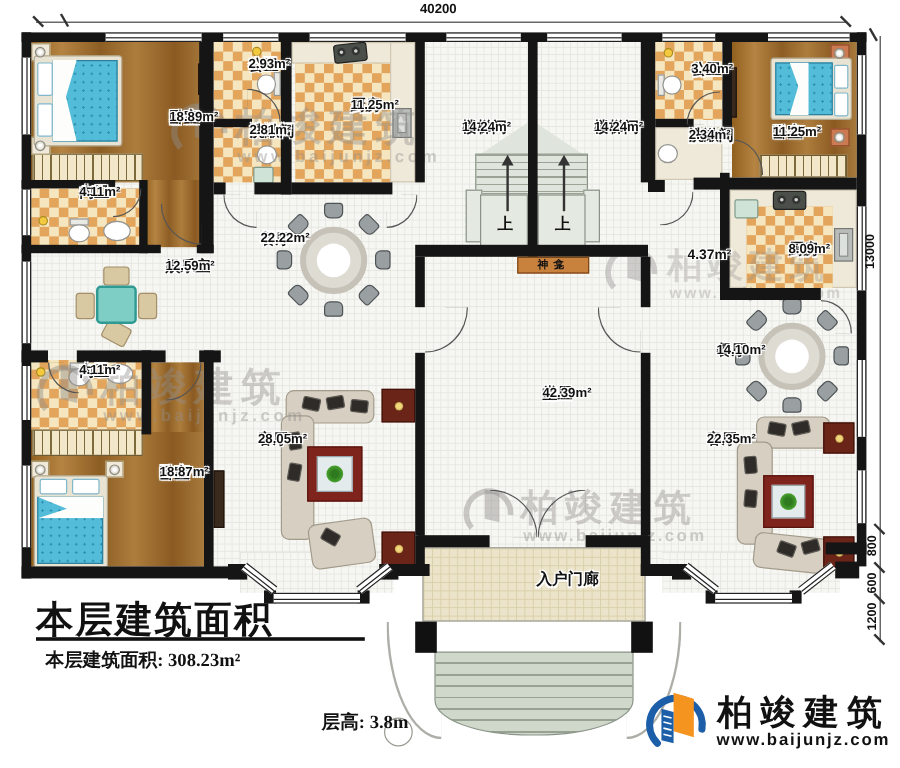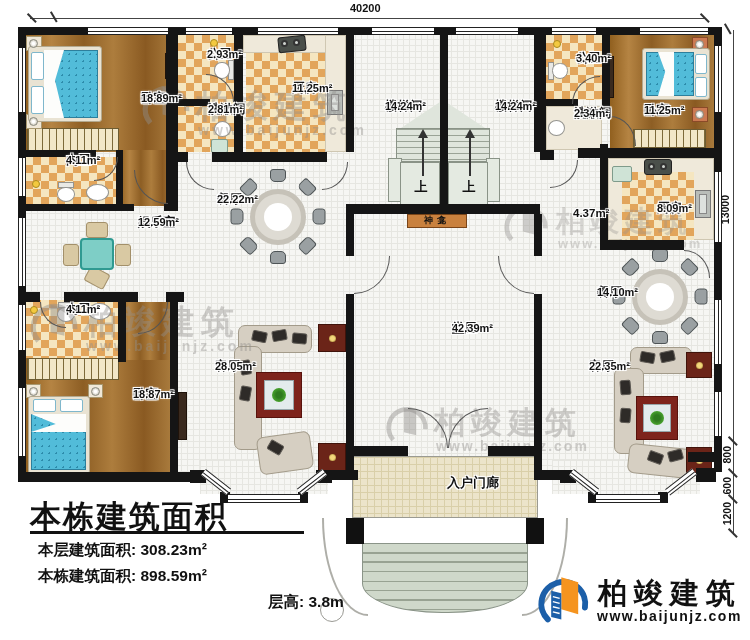--- a/index.html
+++ b/index.html
@@ -75,21 +75,21 @@
   .post{background:#111;z-index:4;}
   .steps{background-color:#cfd8ca;background-image:repeating-linear-gradient(180deg,transparent 0 8px,#98a292 8px 9.5px);border:1px solid #8a9488;border-radius:0 0 48% 48%/0 0 42% 42%;z-index:2;}
   .flank{z-index:1;}
   
   .wm{z-index:3;pointer-events:none;}
   .wmtext{color:rgba(145,143,140,0.42);font-weight:bold;white-space:nowrap;z-index:3;}
   
   .tmain{font-size:31px;font-weight:bold;letter-spacing:2px;z-index:9;}
   .tscale{font-size:26px;font-weight:bold;z-index:9;}
   .tunder{height:2.5px;background:#111;z-index:9;}
-  .tstat{font-size:15.5px;font-weight:bold;z-index:9;white-space:nowrap;}
+  .tstat{font-size:15.5px;font-weight:bold;z-index:9;white-space:nowrap;font-family:Liberation Serif, serif;}
   .bname{font-size:29px;font-weight:bold;letter-spacing:7px;z-index:9;}
   .burl{font-size:14px;font-weight:bold;letter-spacing:1.5px;z-index:9;}
 </style>
 </head>
 <body>
 
 <div id="canvas">
 
   <div class="tile" style="left:25px;top:33px;width:690px;height:440px"></div>
   <div class="tile" style="left:200px;top:460px;width:128px;height:34px"></div>
@@ -287,21 +287,21 @@
   <div class="sgable" style="left:398px;top:100px"></div>
   <div class="streads" style="left:396px;top:128px;width:94px;height:34px"></div>
   <div class="sland" style="left:388px;top:158px;width:14px;height:44px"></div>
   <div class="sland" style="left:486px;top:158px;width:14px;height:44px"></div>
   <div class="sland" style="left:400px;top:162px;width:40px;height:50px"></div>
   <div class="sland" style="left:448px;top:162px;width:40px;height:50px"></div>
   <div class="sarrow" style="left:422px;top:132px;height:44px"></div>
   <div class="sarrow" style="left:469px;top:132px;height:44px"></div>
   <div class="uplabel" style="left:421px;top:178px">上</div>
   <div class="uplabel" style="left:469px;top:178px">上</div>
-  <div class="shrine" style="left:407px;top:214px;width:60px;height:14px">神龛</div>
+  <div class="shrine" style="left:431px;top:214px;width:60px;height:14px">神龛</div>
 
   <i class="wall" style="left:18px;top:27px;width:704px;height:8px"></i>
   <i class="wall" style="left:18px;top:27px;width:8px;height:455px"></i>
   <i class="wall" style="left:714px;top:27px;width:8px;height:445px"></i>
   <i class="wall" style="left:18px;top:472px;width:178px;height:10px"></i>
   <i class="wall" style="left:322px;top:470px;width:36px;height:10px"></i>
   <i class="wall" style="left:346px;top:446px;width:8px;height:34px"></i>
   <i class="wall" style="left:348px;top:446px;width:60px;height:10px"></i>
   <i class="wall" style="left:488px;top:446px;width:52px;height:10px"></i>
   <i class="wall" style="left:534px;top:446px;width:8px;height:34px"></i>
@@ -488,24 +488,23 @@
   <div class="dimline" style="left:733px;top:30px;width:1px;height:505px"></div>
   <i class="dimtick" style="left:727px;top:440px"></i>
   <i class="dimtick" style="left:727px;top:472px"></i>
   <i class="dimtick" style="left:727px;top:498px"></i>
   <i class="dimtick" style="left:727px;top:532px"></i>
   <div class="vdim" style="left:719px;top:195px">13000</div>
   <div class="vdim" style="left:721px;top:446px">800</div>
   <div class="vdim" style="left:721px;top:477px">600</div>
   <div class="vdim" style="left:721px;top:502px">1200</div>
 
-  <div class="tmain" style="left:30px;top:496px">本栋建筑面积</div>
+  <div class="tmain" style="left:30px;top:496px">本层建筑面积</div>
   <div class="tunder" style="left:30px;top:531px;width:274px"></div>
   <div class="tstat" style="left:38px;top:540px">本层建筑面积: 308.23m²</div>
-  <div class="tstat" style="left:38px;top:566px">本栋建筑面积: 898.59m²</div>
   <div class="tstat" style="left:268px;top:592px">层高: 3.8m</div>
 
   <div style="left:536px;top:570px;width:54px;height:60px;z-index:9">
     <svg width="54" height="60" viewBox="0 0 64 70" style="position:absolute">
       <path d="M14 58 A26 26 0 1 1 58 44" fill="none" stroke="#1c5fa8" stroke-width="7" stroke-linecap="round"></path>
       <path d="M30 8 L50 14 L50 52 L30 46 Z" fill="#f5941f"></path>
       <path d="M18 24 L30 27 L30 58 L18 55 Z" fill="#1c5fa8"></path>
       <g stroke="#fff" stroke-width="1.6">
         <line x1="20" y1="31" x2="28" y2="33"></line>
         <line x1="20" y1="37" x2="28" y2="39"></line>

